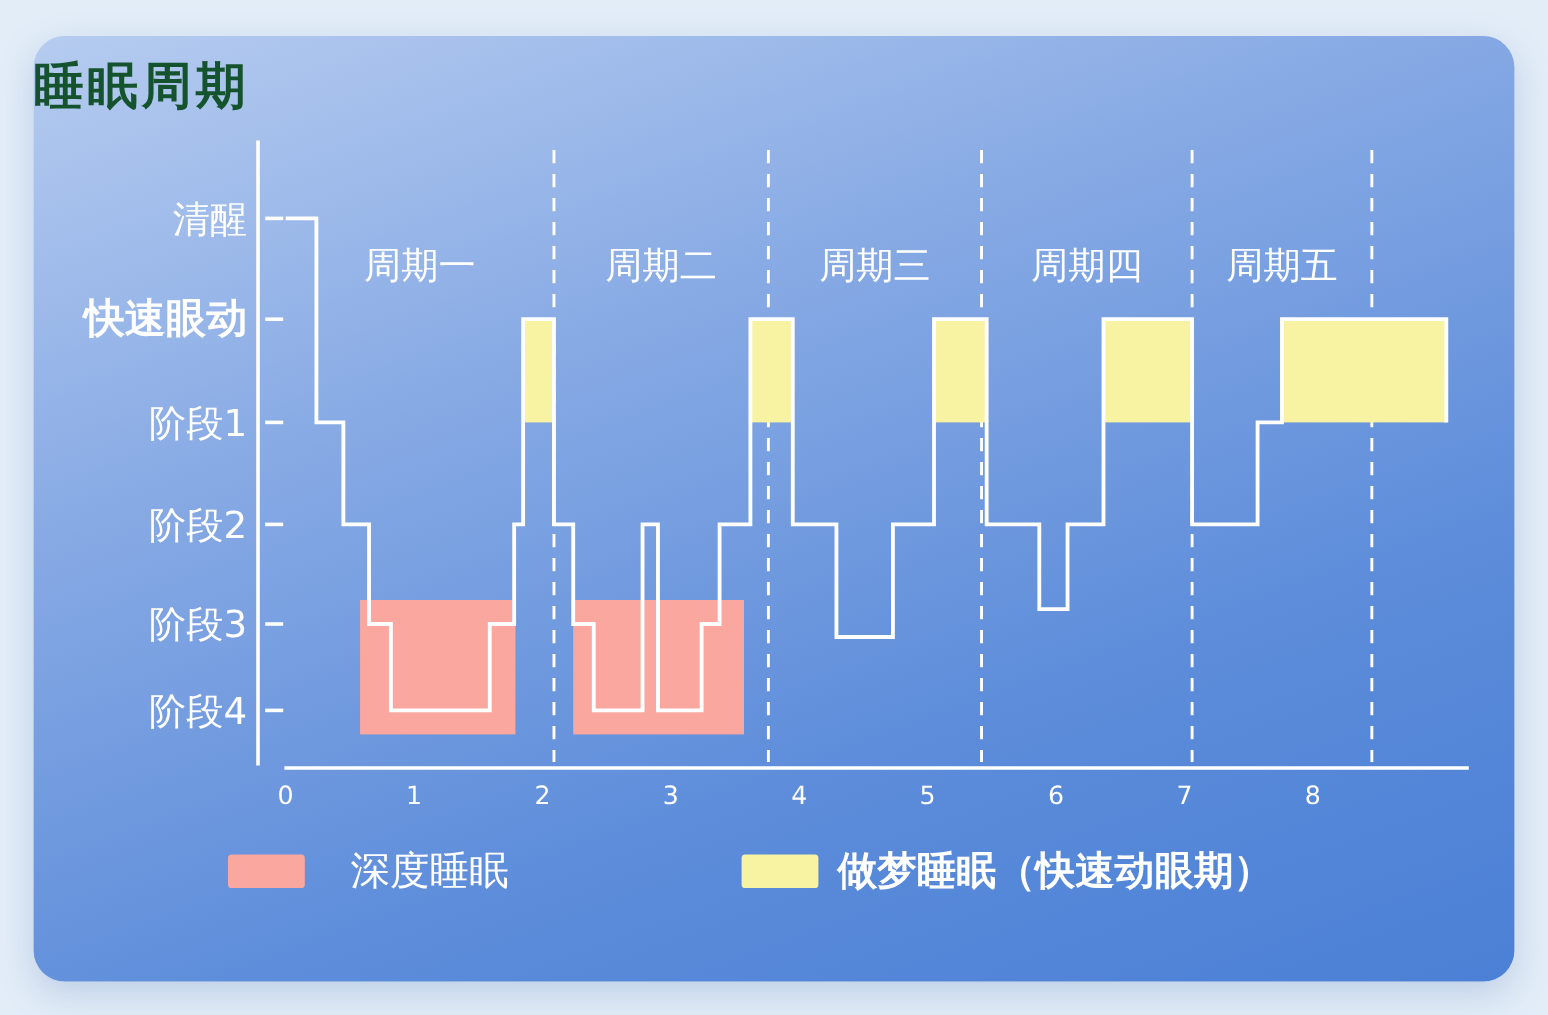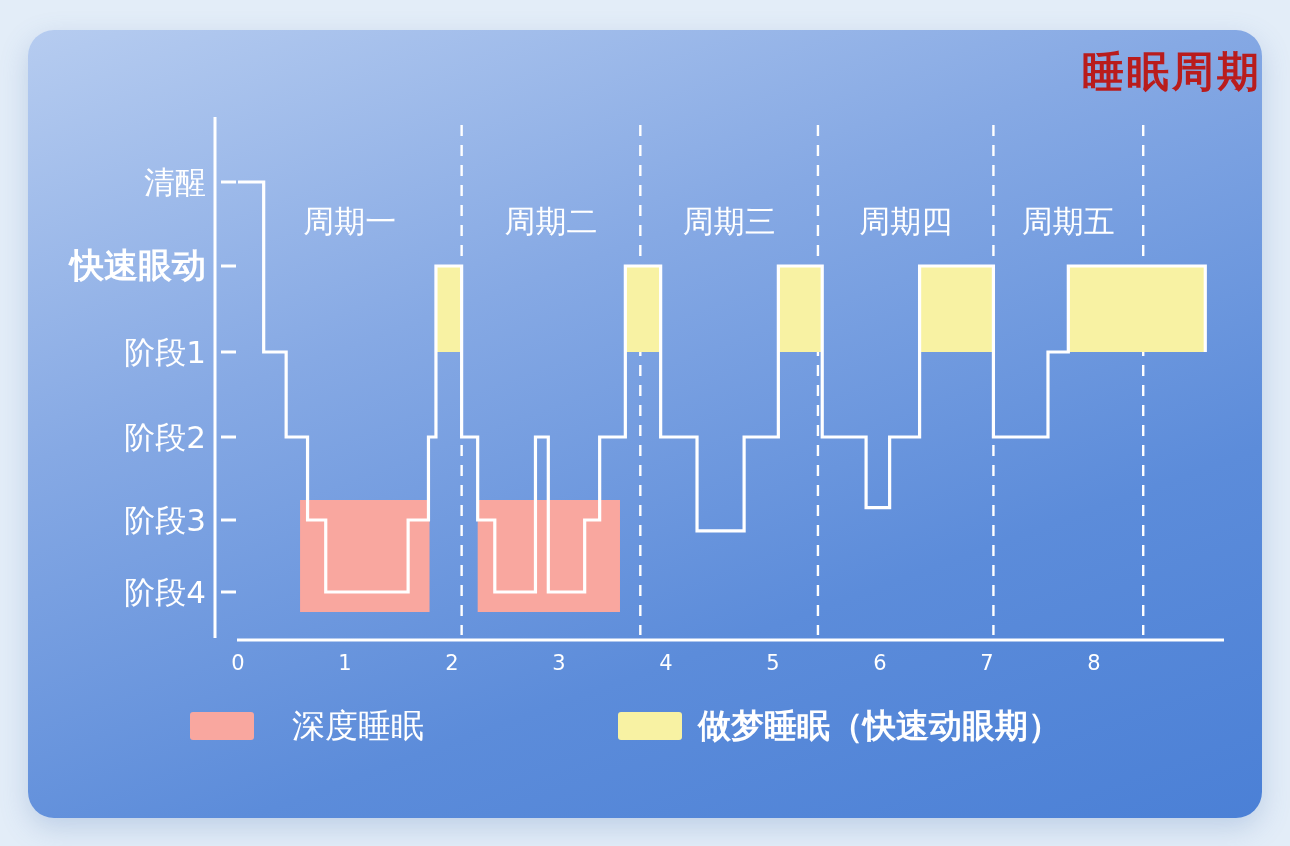--- a/index.html
+++ b/index.html
@@ -15,22 +15,22 @@
     width:1234px;height:788px;
     border-radius:26px;
     background:linear-gradient(160deg,#b6ccf0 0%,#86a9e4 35%,#5c8cda 70%,#4b80d6 100%);
     box-shadow:0 10px 28px rgba(80,120,180,0.25);
   }
   .chart{
     position:absolute;left:0;top:0;
   }
   .title{
     position:absolute;top:44px;left:28px;width:1234px;
-    text-align:right;
-    color:#b91c1c;font-size:42px;font-weight:bold;letter-spacing:3px;
+    text-align:left;
+    color:#14532d;font-size:42px;font-weight:bold;letter-spacing:3px;
   }
   .legend{
     position:absolute;left:0;top:700px;width:1290px;height:52px;
     color:#ffffff;font-size:33px;
   }
   .legend-item{
     position:absolute;display:flex;align-items:center;gap:16px;height:52px;
   }
   .legend-item-deep{left:190px;gap:38px;}
   .legend-item-rem{left:618px;font-weight:bold;}

